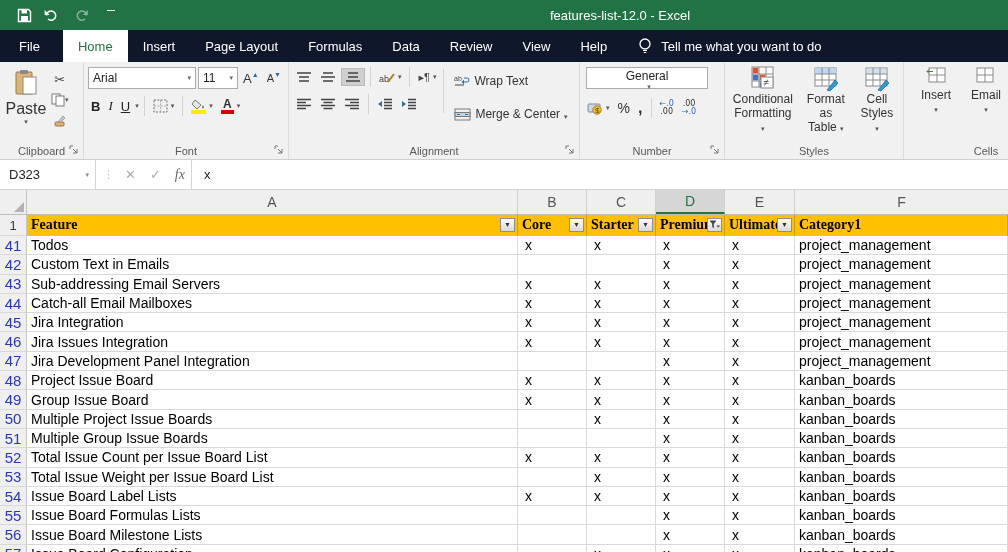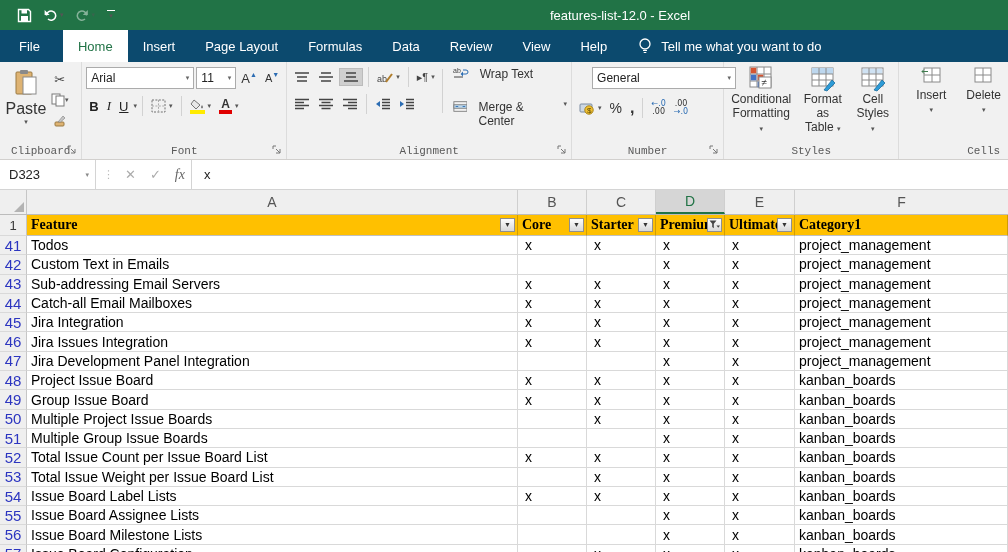--- a/index.html
+++ b/index.html
@@ -13,32 +13,32 @@
   .qat-btn { display:flex; align-items:center; height:22px; padding:0 4px; color:#fff; }
   .qat-btn .caret { font-size:7px; margin-left:2px; }
   .qat-btn.disabled { opacity:.45; }
   .qat-custom { display:flex; flex-direction:column; align-items:center; padding:0 5px; }
   .qat-custom .bar { width:8px; border-top:1px solid #fff; margin-bottom:1px; }
   .qat-custom .caret { font-size:7px; }
   .win-title { position:absolute; left:620px; transform:translateX(-50%);
     font-size:13px; white-space:nowrap; }
 
   
-  .tabrow { height:32px; background:#0c4a6e; display:flex; align-items:stretch; color:#fff; }
+  .tabrow { height:32px; background:#0f172a; display:flex; align-items:stretch; color:#fff; }
   .tabstrip { display:flex; align-items:stretch; padding-left:4px; }
   .tab { display:flex; align-items:center; padding:0 15px; font-size:13px; cursor:default; white-space:nowrap; }
   .tab.active { background:#fff; color:#217346;margin-left:8px; }
   .tellme { display:flex; align-items:center; gap:9px; margin-left:16px; font-size:13px; white-space:nowrap; }
 
   
   .ribbon { height:98px; background:#f1f1f1; border-bottom:1px solid #d2d0ce;
     display:flex; position:relative; }
   .rgroup { position:relative; border-right:1px solid #dcdcdc; padding:5px 4px 17px 4px; }
   .rgroup-label { position:absolute; bottom:2px; left:0; right:0; text-align:center;
-    font-size:11px; color:#595959; white-space:nowrap;font-family:Liberation Mono, monospace; }
+    font-size:11px; color:#595959; white-space:nowrap; }
   .launcher { position:absolute; bottom:4px; right:4px; width:10px; height:10px; }
   .combo { background:#fff; border:1px solid #ababab; display:flex; align-items:center;
     justify-content:space-between; font-size:12px; color:#222; padding:1px 4px; height:22px; }
   .combo .caret { font-size:7px; color:#666; margin-left:4px; }
   .caret { font-size:7px; color:#555; }
   .rbtn { display:flex; align-items:center; justify-content:center; padding:2px 3px; color:#333; }
   .rbtn.sel { background:#cfcfcf; border:1px solid #bcbcbc; }
 
   .g-clip { width:88px; display:flex; }
   .paste-big { display:flex; flex-direction:column; align-items:center; width:44px; padding-top:2px; }
@@ -50,21 +50,21 @@
   .frow { display:flex; align-items:center; gap:2px; margin-bottom:4px; }
   .bi-u { font-size:13px; color:#222; }
   .b { font-weight:bold; } .i { font-style:italic; font-family:"Liberation Serif",serif; } .u { text-decoration:underline; }
   .color-bar { display:block; height:4px; width:13px; margin-top:0; }
   .vline { width:1px; height:20px; background:#d2d2d2; margin:0 3px; }
 
   .g-align { width:306px; display:flex; }
   .al-left { display:flex; flex-direction:column; gap:4px; }
   .al-right { display:flex; flex-direction:column; gap:4px; margin-left:6px; }
   .al-row { display:flex; align-items:center; gap:2px; }
-  .txt-ico-btn { display:flex; align-items:flex-start; gap:11px; font-size:12px; color:#333; height:21px; }
+  .txt-ico-btn { display:flex; align-items:flex-end; gap:4px; font-size:12px; color:#333; height:21px; }
 
   .g-num { width:152px; }
   .dec-ico { display:flex; flex-direction:column; font-size:8px; line-height:8px; color:#333;
     font-family:"DejaVu Sans", sans-serif; }
   .dec-ico .ar { color:#2b6cb3; }
 
   .g-styles { width:188px; display:flex; align-items:flex-start; padding-top:4px; }
   .vbig { display:flex; flex-direction:column; align-items:center; font-size:12px; color:#333;
     line-height:14px; text-align:center; padding:0 3px; }
   .vbig .caret { margin-top:1px; }
@@ -351,21 +351,21 @@
       </div>
     </div>
     <div class="rgroup-label">Alignment</div>
     <svg class="launcher" viewBox="0 0 10 10">
       <path d="M1 1v3M1 1h3" stroke="#777" fill="none"></path>
         <path d="M4 4l4 4M8 4v4h-4" stroke="#777" fill="none"></path>
     </svg>
   </div>
 
   <div class="rgroup g-num">
-    <div class="combo" style="width:144px;margin-left:16px;">
+    <div class="combo" style="width:122px;margin-left:2px;flex-direction:column;">
       <span>General</span>
       <span class="caret">▾</span>
     </div>
     <div class="frow" style="margin-top:8px;">
       <div class="rbtn">
         <svg width="17" height="13" viewBox="0 0 17 13">
           <rect x="1" y="2" width="12" height="8" rx="1" fill="#cdd8e4" stroke="#7a8ba0"></rect>
           <circle cx="10" cy="8" r="4.2" fill="#f2c233" stroke="#a8841c"></circle>
           <text x="8" y="11" font-size="8" fill="#5e4a07">$</text>
         </svg>
@@ -436,21 +436,21 @@
         <path d="M8 5.5h-6M4 3.5l-2 2 2 2" stroke="#3f7c4f" fill="none"></path>
       </svg>
       <span>Insert</span>
       <span class="caret">▾</span>
     </div>
     <div class="vbig">
       <svg width="22" height="22" viewBox="0 0 22 22">
         <rect x="2" y="2" width="16" height="14" fill="#fff" stroke="#8a8a8a"></rect>
         <path d="M10 2v14M2 9h16" stroke="#8a8a8a"></path>
       </svg>
-      <span>Delete</span>
+      <span>Email</span>
       <span class="caret">▾</span>
     </div>
     <div class="rgroup-label" style="text-align:center;padding-left:60px;">Cells</div>
   </div>
 </div>
 
 <div class="formulabar">
   <div class="namebox">
     <span>D323</span>
     <span class="caret" style="color:#8a8a8a;">▾</span>
@@ -639,21 +639,21 @@
         <div class="gut">54</div>
         <div class="gcell c-a">Issue Board Label Lists</div>
         <div class="gcell c-b xcol">x</div>
         <div class="gcell c-c xcol">x</div>
         <div class="gcell c-d xcol">x</div>
         <div class="gcell c-e xcol">x</div>
         <div class="gcell c-f">kanban_boards</div>
       </div>
       <div class="grow">
         <div class="gut">55</div>
-        <div class="gcell c-a">Issue Board Assignee Lists</div>
+        <div class="gcell c-a">Issue Board Formulas Lists</div>
         <div class="gcell c-b xcol"></div>
         <div class="gcell c-c xcol"></div>
         <div class="gcell c-d xcol">x</div>
         <div class="gcell c-e xcol">x</div>
         <div class="gcell c-f">kanban_boards</div>
       </div>
       <div class="grow">
         <div class="gut">56</div>
         <div class="gcell c-a">Issue Board Milestone Lists</div>
         <div class="gcell c-b xcol"></div>

